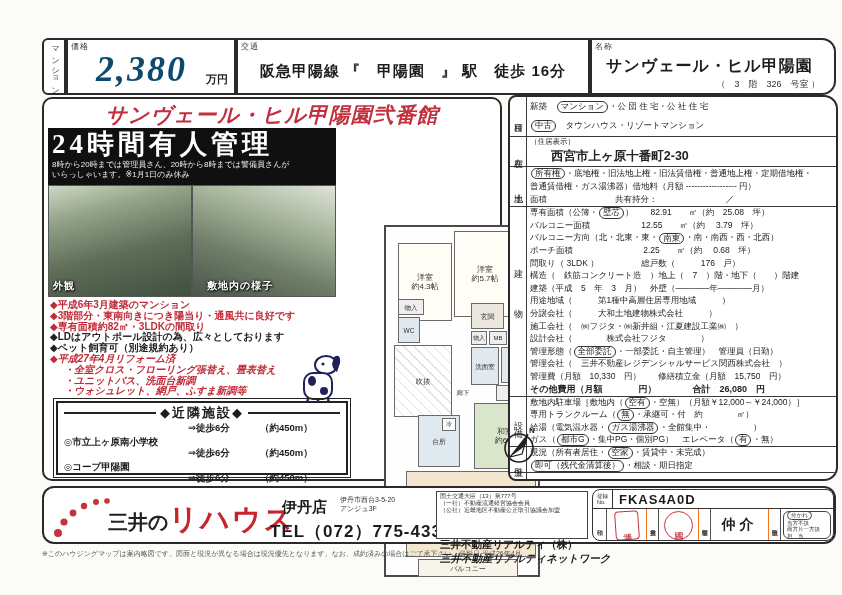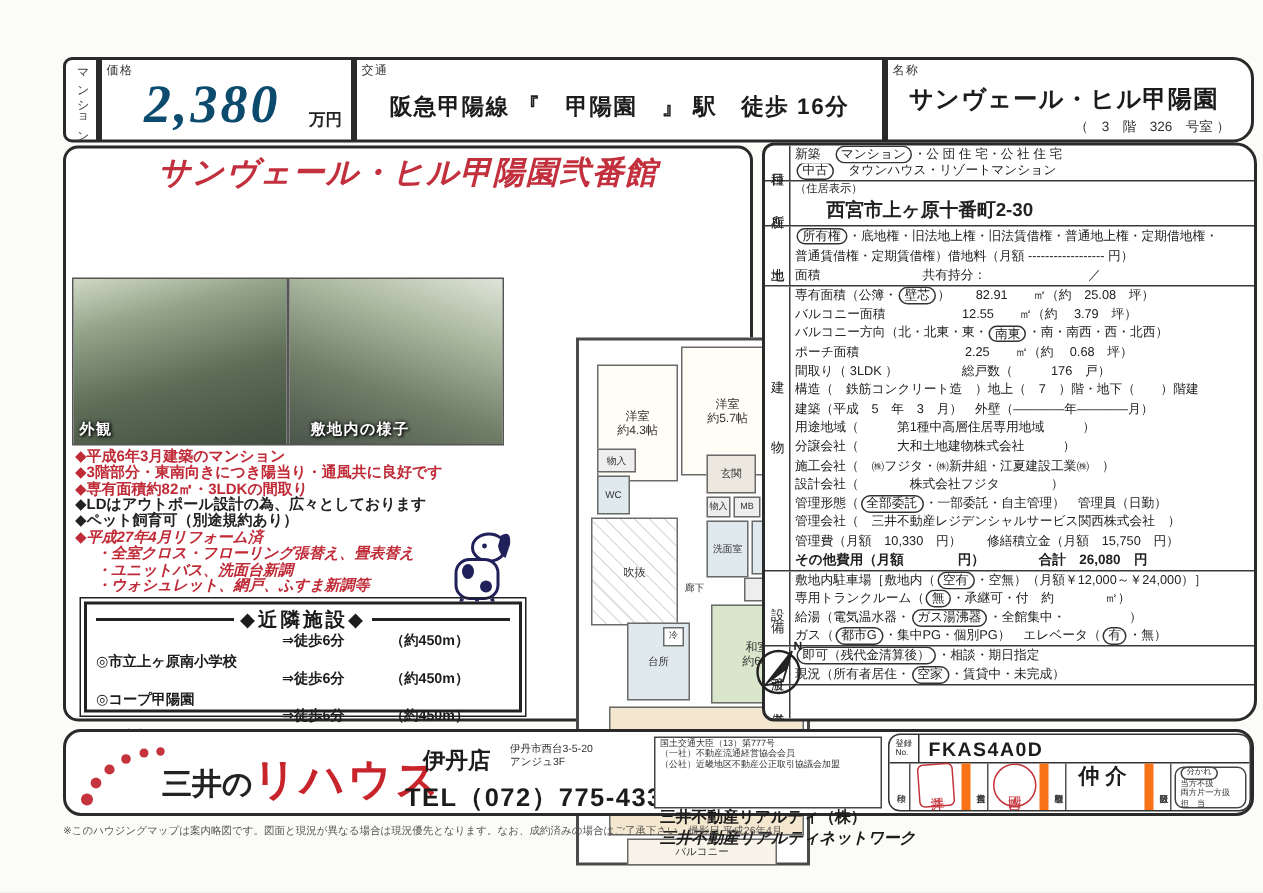--- a/index.html
+++ b/index.html
@@ -77,21 +77,21 @@
            border-radius:8px 14px 14px 8px;background:#fff;box-sizing:border-box;overflow:hidden;
            display:flex;flex-direction:column;}
   .spec-sec{display:flex;border-bottom:1px solid #3a3a3a;box-sizing:border-box;}
   .spec-sec:last-child{border-bottom:none;}
   .spec-label{width:16px;border-right:1px solid #3a3a3a;display:flex;align-items:center;justify-content:center;
               writing-mode:vertical-rl;text-orientation:upright;font-size:9px;color:#222;flex:none;}
   .sec4 .spec-label{letter-spacing:40px;}
   .sec5 .spec-label{letter-spacing:8px;}
   .spec-rows{flex:1;display:flex;flex-direction:column;min-width:0;}
   .srow{flex:1;display:flex;align-items:center;padding:0 3px;font-size:8.5px;white-space:nowrap;overflow:hidden;color:#222;}
-  .sec1{height:24px;}.sec2{height:30px;}.sec3{height:40px;}.sec4{height:190px;}
+  .sec1{height:40px;}.sec2{height:30px;}.sec3{height:40px;}.sec4{height:190px;}
   .sec5{height:50px;}.sec6{height:26px;}.sec7{flex:1;}
   .sec2 .srow:first-of-type{font-size:7.5px;flex:0 0 10px;}
   .sec2 .srow:last-of-type{font-size:12.5px;font-weight:bold;padding-left:24px;}
   .sec4 .srow:last-of-type{font-weight:bold;font-size:9px;}
   .cc{display:inline-block;border:1px solid #333;border-radius:10px;padding:0 3px;margin:0 1px;line-height:1.15;}
   .cc:empty{display:none;}
   .compass{position:absolute;left:500px;top:424px;}
   
   .bottombox{position:absolute;left:42px;top:486px;width:794px;height:58px;border:2px solid #2a2a2a;
              border-radius:12px;background:#fff;box-sizing:border-box;}
@@ -109,21 +109,21 @@
   .lic-co2{font-size:10.5px;font-weight:900;white-space:nowrap;font-style:italic;}
   .stampbox{position:absolute;left:548px;top:1px;width:242px;height:52px;border:1.5px solid #333;
             border-radius:8px;box-sizing:border-box;background:#fff;overflow:hidden;}
   .regrow{display:flex;height:18px;border-bottom:1px solid #333;align-items:center;}
   .reg-label{width:20px;font-size:5.5px;line-height:6px;white-space:pre-line;border-right:1px solid #333;
              height:100%;display:flex;align-items:center;justify-content:center;box-sizing:border-box;}
   .reg-val{font-size:13px;font-weight:bold;padding-left:6px;letter-spacing:1px;}
   .sealrow{display:flex;height:32px;align-items:stretch;}
   .vlabel{writing-mode:vertical-rl;text-orientation:upright;font-size:6px;display:flex;align-items:center;
           justify-content:center;border-right:1px solid #555;color:#333;flex:none;}
-  .scell{display:flex;justify-content:center;border-right:6px solid #f97316;box-sizing:border-box;}
+  .scell{display:flex;align-items:center;justify-content:center;border-right:1px solid #f97316;box-sizing:border-box;}
   .hanko-rect{width:22px;height:27px;border:1.5px solid #c5343c;border-radius:4px;color:#c5343c;
               font-size:9px;line-height:10px;display:flex;align-items:center;justify-content:center;
               writing-mode:vertical-rl;text-orientation:upright;transform:rotate(-4deg);}
   .hanko-circ{width:27px;height:27px;border:1.5px solid #c5343c;border-radius:50%;color:#c5343c;
               font-size:9px;line-height:9px;display:flex;align-items:center;justify-content:center;
               writing-mode:vertical-rl;text-orientation:upright;}
   .mode-val{font-size:14px;font-weight:bold;letter-spacing:4px;}
   .hopts{display:flex;flex-direction:column;justify-content:center;padding:1px 3px;border:1px solid #444;
          border-radius:6px;margin:2px;flex:1;}
   .hopt{font-size:5.5px;line-height:6.5px;color:#333;white-space:nowrap;}
@@ -149,20 +149,25 @@
   </div>
   <div class="hbox namebox">
     <span class="boxlabel">名称</span>
     <div class="name-val">サンヴェール・ヒル甲陽園</div>
     <div class="name-room">（　3　階　326　号室 ）</div>
   </div>
 
   <div class="mainbox">
     <div class="title">サンヴェール・ヒル甲陽園弐番館</div>
 
+    <div class="banner">
+      <div class="banner-h">24時間有人管理</div>
+      <div class="banner-s">8時から20時までは管理員さん、20時から8時までは警備員さんが</div>
+      <div class="banner-s">いらっしゃいます。※1月1日のみ休み</div>
+    </div>
 
     <div class="photos">
       <div class="photo p1">
         <span class="plabel">外観</span>
       </div>
       <div class="photo p2">
         <span class="plabel">敷地内の様子</span>
       </div>
     </div>
 
@@ -287,21 +292,21 @@
       <div class="spec-label">土地</div>
       <div class="spec-rows">
 
       <div class="srow">
             <span></span>
             <span class="cc">所有権</span>
             <span>・底地権・旧法地上権・旧法賃借権・普通地上権・定期借地権・</span>
             <span></span>
           </div>
           <div class="srow">
-            <span>普通賃借権・定期賃借権）借地料（月額 ------------------ 円）</span>
+            <span>普通賃借権・ガス湯沸器）借地料（月額 ------------------ 円）</span>
             <span></span>
             <span></span>
           </div>
           <div class="srow">
             <span>面積　　　　　　　　共有持分：　　　　　　　　／</span>
             <span></span>
             <span></span>
           </div>
         </div>
     </div>
@@ -418,29 +423,29 @@
             <span class="cc">有</span>
             <span>・無）</span>
           </div>
         </div>
     </div>
     <div class="spec-sec sec6">
       <div class="spec-label">引渡</div>
       <div class="spec-rows">
 
       <div class="srow">
-            <span></span>
-            <span class="cc">即可（残代金清算後）</span>
-            <span>・相談・期日指定</span>
-            <span></span>
-          </div>
-          <div class="srow">
             <span>現況（所有者居住・</span>
             <span class="cc">空家</span>
             <span>・賃貸中・未完成）</span>
+            <span></span>
+          </div>
+          <div class="srow">
+            <span></span>
+            <span class="cc">即可（残代金清算後）</span>
+            <span>・相談・期日指定</span>
             <span></span>
           </div>
         </div>
     </div>
     <div class="spec-sec sec7">
       <div class="spec-label">備考</div>
       <div class="spec-rows">
 
       <div class="srow">
             <span></span>

